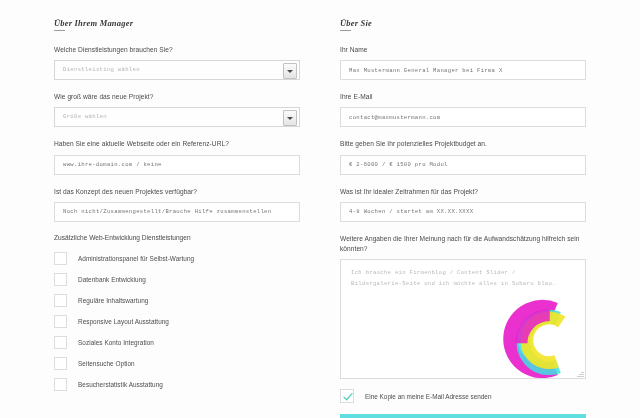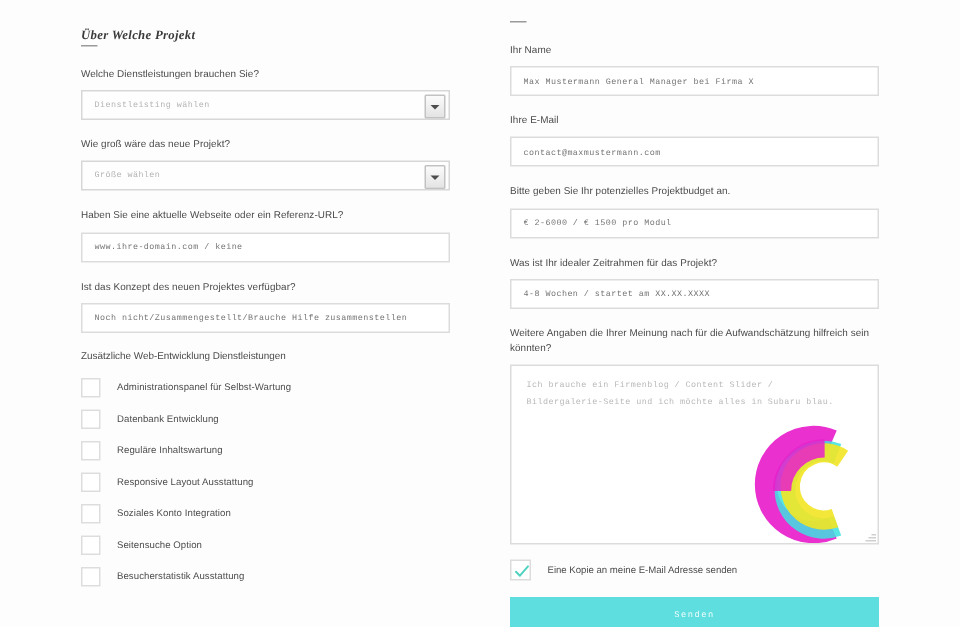--- a/index.html
+++ b/index.html
@@ -203,21 +203,21 @@
     letter-spacing: 1px;
   }
 </style>
 </head>
 <body>
 
 <div class="page">
   <div class="cols">
 
     <div class="col">
-      <div class="section-title">Über Welche Projekt</div>
+      <div class="section-title">Über Ihrem Manager</div>
       <div class="title-rule"></div>
 
       <div class="field-label">Welche Dienstleistungen brauchen Sie?</div>
       <div class="input-wrap">
         <div class="select-box">
           <span class="select-text">Dienstleisting wählen</span>
           <span class="select-arrow">
               <i></i>
             </span>
         </div>
@@ -269,20 +269,21 @@
         <span class="checkbox"></span>
         <span class="check-label">Seitensuche Option</span>
       </div>
       <div class="check-row">
         <span class="checkbox"></span>
         <span class="check-label">Besucherstatistik Ausstattung</span>
       </div>
     </div>
 
     <div class="col">
+      <div class="section-title">Über Sie</div>
       <div class="title-rule"></div>
 
       <div class="field-label">Ihr Name</div>
       <div class="input-wrap">
         <input class="text-input" type="text" placeholder="Max Mustermann General Manager bei Firma X" style="">
       </div>
 
       <div class="field-label">Ihre E-Mail</div>
       <div class="input-wrap">
         <input class="text-input" type="text" placeholder="contact@maxmustermann.com" style="">

